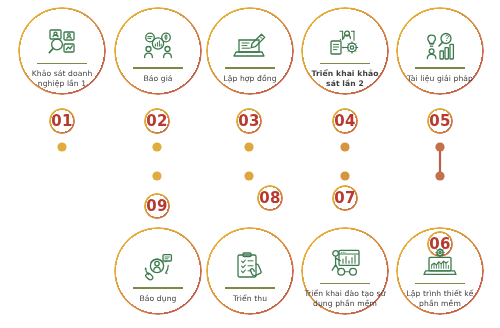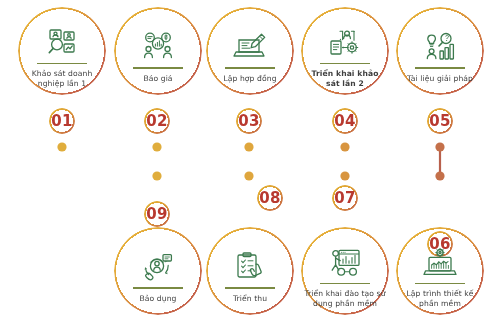--- a/index.html
+++ b/index.html
@@ -233,21 +233,21 @@
   </div>
   <div class="num" style="left:332px;top:108px;">
     <div class="nring"></div>
     <span>04</span>
   </div>
   <div class="num" style="left:427px;top:108px;">
     <div class="nring"></div>
     <span>05</span>
   </div>
 
-  <div class="num" style="left:144px;top:201px;">
+  <div class="num" style="left:144px;top:193px;">
     <div class="nring"></div>
     <span>09</span>
   </div>
   <div class="num" style="left:236px;top:185px;margin-left:21px;">
     <div class="nring"></div>
     <span>08</span>
   </div>
   <div class="num" style="left:332px;top:185px;">
     <div class="nring"></div>
     <span>07</span>

